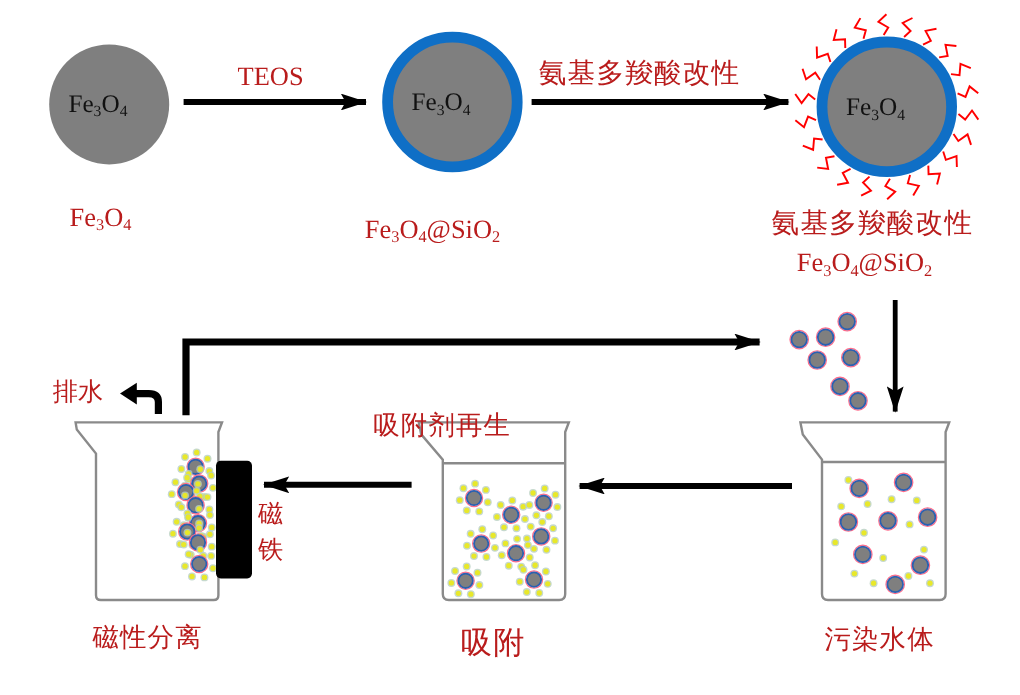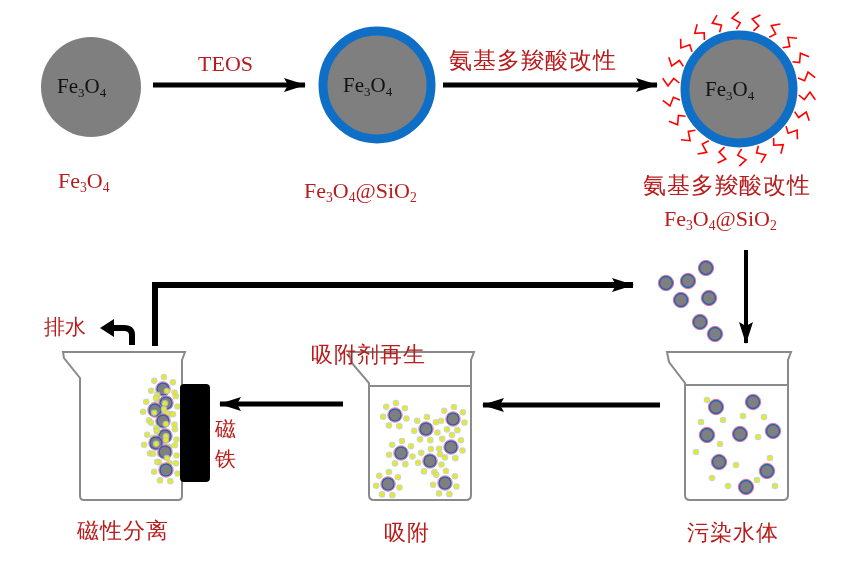--- a/index.html
+++ b/index.html
@@ -437,15 +437,15 @@
   <div class="lbl serif" style="left:664px; top:208px; font-size:22px;">
     <span>Fe</span><sub>3</sub><span>O</span><sub>4</sub><span>@SiO</span><sub>2</sub>
   </div>
 
   <div class="lbl cjk" style="left:311px; top:300px; font-size:22px; letter-spacing:1px;margin-top:44px;">吸附剂再生</div>
   <div class="lbl cjk" style="left:44px; top:316px; font-size:21px;">排水</div>
   <div class="lbl cjk" style="left:215px; top:418px; font-size:21px;">磁</div>
   <div class="lbl cjk" style="left:215px; top:448px; font-size:21px;">铁</div>
 
   <div class="lbl cjk" style="left:77px; top:520px; font-size:22px; letter-spacing:1px;">磁性分离</div>
-  <div class="lbl cjk" style="left:384px; top:522px; font-size:22px; letter-spacing:1px;">吸附</div>
+  <div class="lbl cjk" style="left:384px; top:522px; font-size:26px; letter-spacing:1px;">吸附</div>
   <div class="lbl cjk" style="left:687px; top:522px; font-size:22px; letter-spacing:1px;">污染水体</div>
 </div>
 
 </body></html>

